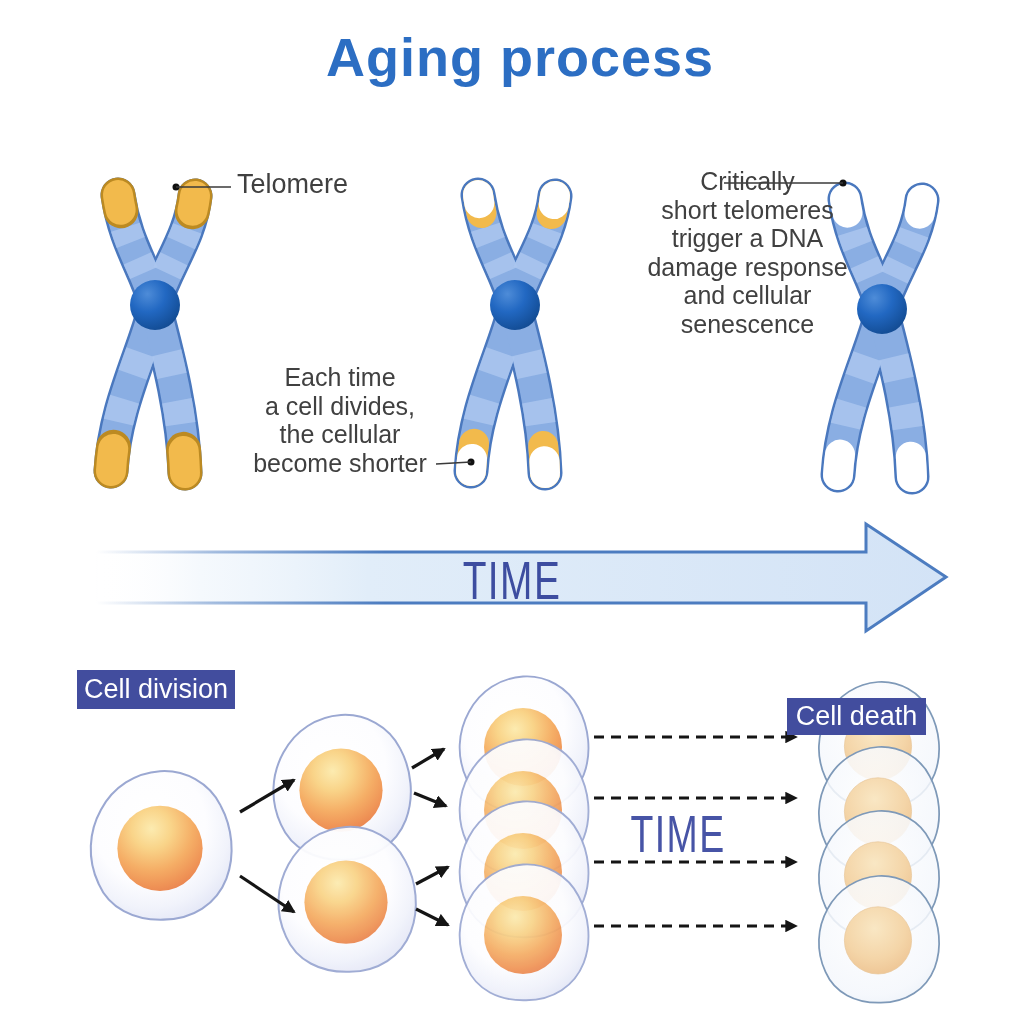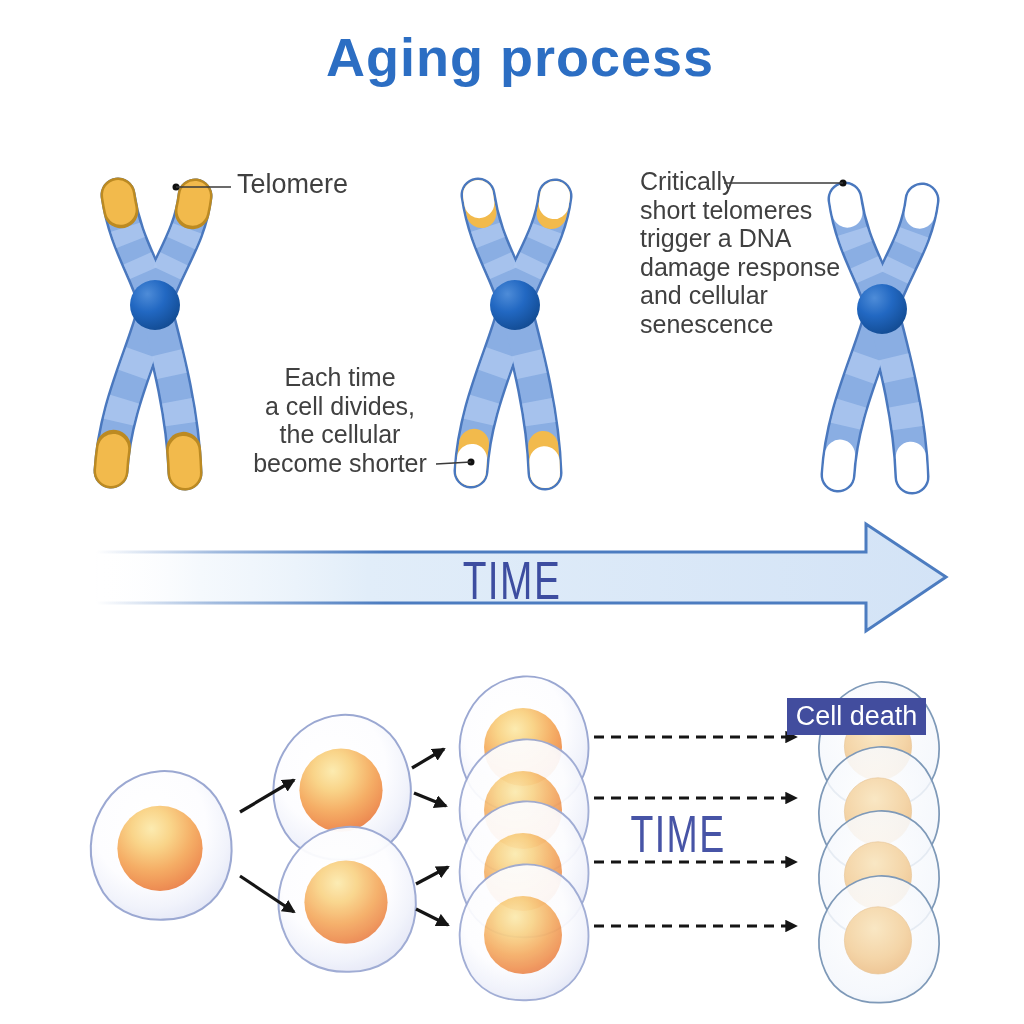--- a/index.html
+++ b/index.html
@@ -6,21 +6,21 @@
   .canvas{position:relative;width:1024px;height:1024px;background:#ffffff;overflow:hidden;
           font-family:"Liberation Sans", sans-serif;}
   .art{position:absolute;left:0;top:0;width:1024px;height:1024px;}
 
   .page-title{position:absolute;left:0;top:26px;width:1024px;text-align:center;
               font-size:54px;font-weight:700;letter-spacing:1px;color:#2C6EC3;padding-left:8px;}
 
   .note{position:absolute;color:#404040;font-size:25px;line-height:28.5px;white-space:pre-line;}
   .note.telomere{left:237px;top:170px;font-size:27px;}
   .note.each-time{left:244px;top:363px;width:192px;text-align:center;}
-  .note.critically{left:640px;top:167px;width:215px;text-align:left;}
+  .note.critically{left:640px;top:167px;width:215px;text-align:center;}
 
   .time-label{position:absolute;color:#3D4DA0;font-weight:400;
               transform:scaleX(0.72);transform-origin:center;}
   .time-label.in-arrow{left:422px;top:549px;width:180px;text-align:center;font-size:54px;letter-spacing:2px;}
   .time-label.bottom{left:588px;top:804px;width:180px;text-align:center;font-size:52px;color:#4754A6;letter-spacing:2px;}
 
   .badge{position:absolute;background:#424D9E;color:#ffffff;display:flex;
          align-items:center;justify-content:center;font-size:27px;}
   .badge.division{left:77px;top:670px;width:158px;height:39px;}
   .badge.death{left:787px;top:698px;width:139px;height:37px;}
@@ -270,15 +270,16 @@
   <div class="note critically">Critically
 short telomeres
 trigger a DNA
 damage response
 and cellular
 senescence</div>
 
   <div class="time-label in-arrow">TIME</div>
   <div class="time-label bottom">TIME</div>
 
+  <div class="badge division">Cell division</div>
   <div class="badge death">Cell death</div>
 
 </div>
 
 </body></html>

